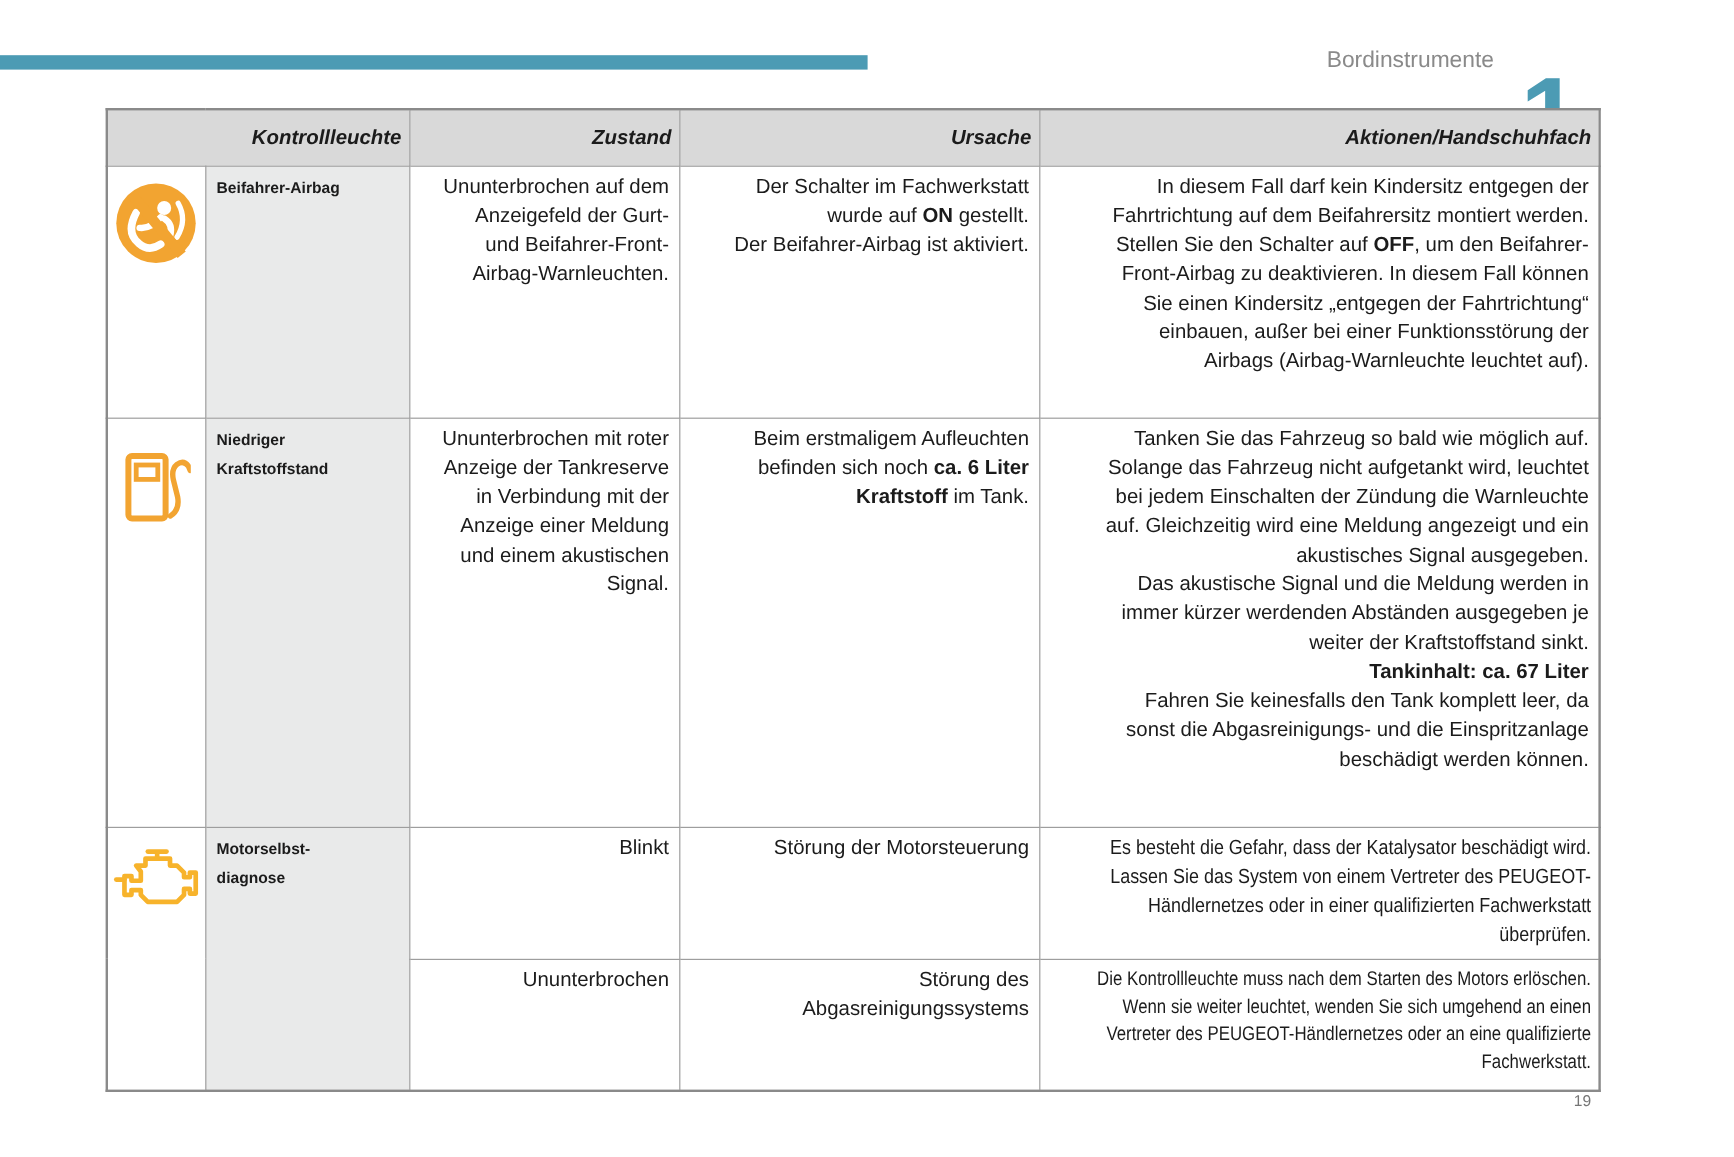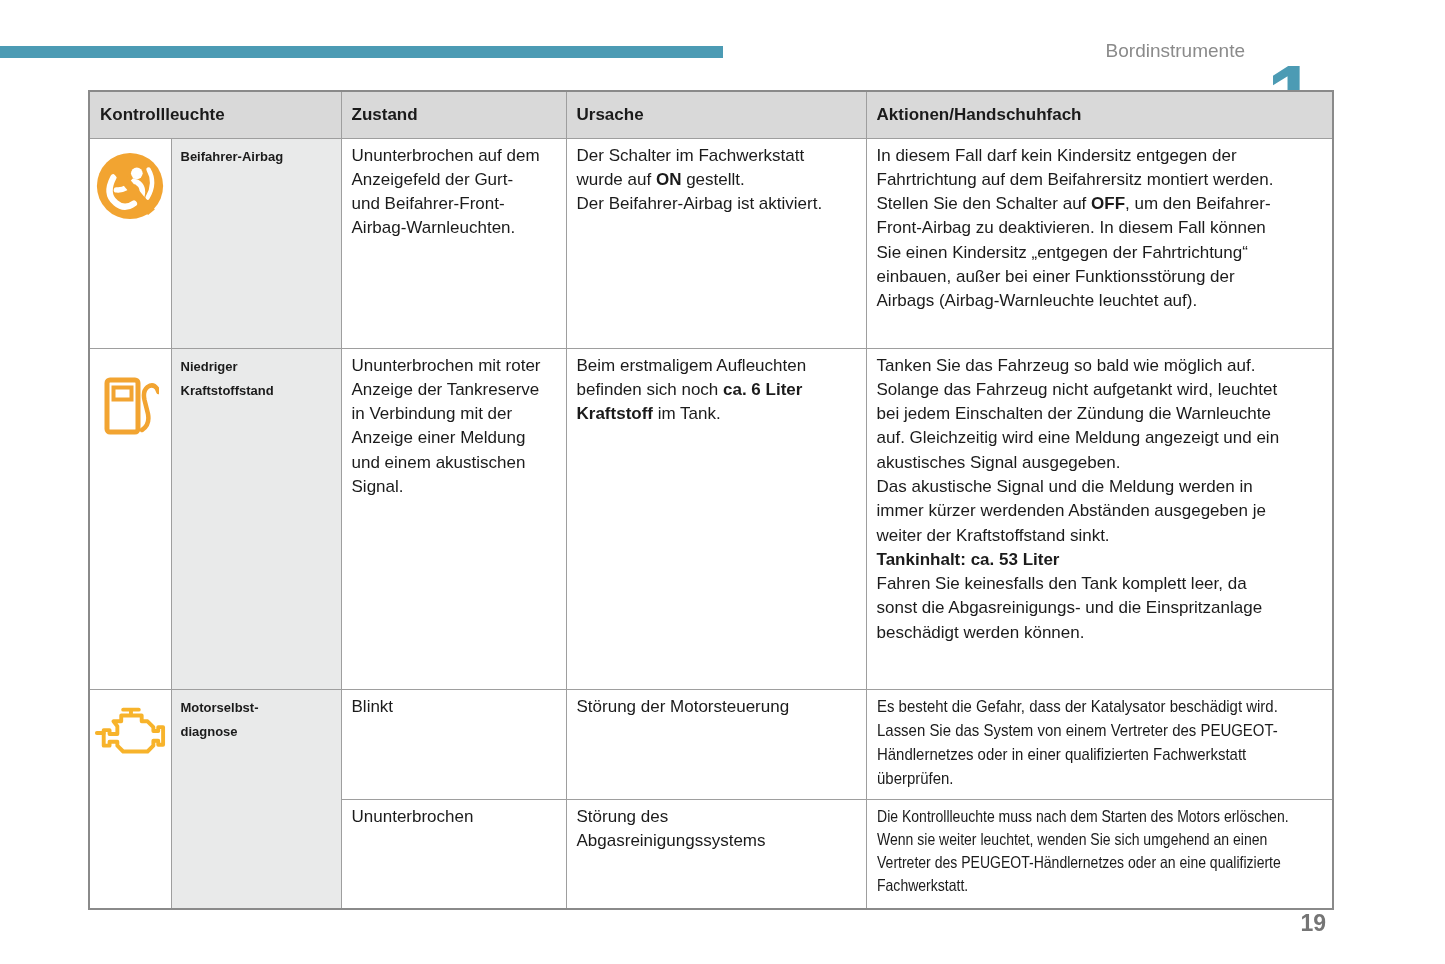--- a/index.html
+++ b/index.html
@@ -1,36 +1,36 @@
 <!DOCTYPE html>
 <html><head>
 <meta charset="utf-8">
 <style>
   html,body{margin:0;padding:0;background:#ffffff;}
   .page{position:relative;width:1360px;height:964px;background:#ffffff;overflow:hidden;
         font-family:"Liberation Sans",sans-serif;color:#1b1b1b;}
   .topbar{position:absolute;left:0;top:46px;width:723px;height:12px;}
   .section-label{position:absolute;top:40px;right:115px;font-size:19px;color:#8a8a8a;}
   .chapter-num{position:absolute;top:52px;right:44px;font-size:88px;line-height:1;font-weight:bold;}
-  .page-num{position:absolute;top:910px;right:34px;font-size:23px;font-weight:bold;color:#757575;}
+  .page-num{position:absolute;top:910px;right:34px;font-size:13px;font-weight:normal;color:#757575;}
 
   table.wltable{position:absolute;left:88px;top:90px;width:1244px;border-collapse:collapse;
         table-layout:fixed;border:2px solid #8a8a8a;}
   .wltable th,.wltable td{border:1px solid #9e9e9e;vertical-align:top;overflow:hidden;}
-  .wltable th{background:#d9d9d9;text-align:left;vertical-align:middle;
-        font-size:17px;font-weight:bold;padding:0 6px 0 10px;}
+  .wltable th{background:#d9d9d9;text-align:right;vertical-align:middle;
+        font-size:17px;font-weight:bold;padding:0 6px 0 10px;font-style:italic;}
   tr.trh{height:47px;}
   tr.tr1{height:210px;}
   tr.tr2{height:341px;margin-left:48px;}
   tr.tr3a{height:110px;margin-top:26px;}
   tr.tr3b{height:110px;border-radius:31px;}
   td.icon-cell{text-align:center;padding-top:10px;background:#ffffff;}
   td.name-cell{background:#e9eaea;font-weight:bold;font-size:13px;line-height:24.5px;
         padding:6px 6px 0 9px;white-space:pre-line;}
-  td.cell{padding:5px 8px 0 10px;font-size:17px;line-height:24.3px;}
+  td.cell{padding:5px 8px 0 10px;font-size:17px;line-height:24.3px;text-align:right;}
   td.cell .seg{white-space:pre;display:block;}
   .cond88 .seg{transform:scaleX(0.88);transform-origin:0 0;width:114%;}
   .cond85 .seg{transform:scaleX(0.85);transform-origin:0 0;width:118%;line-height:23px;font-size:16.5px;}
   .icon-wrap{display:inline-block;}
 </style>
 </head>
 <body>
 
 <div class="page">
 
@@ -121,21 +121,21 @@
           </td>
       <td class="cell">
             <span class="seg"><span>Tanken Sie das Fahrzeug so bald wie möglich auf.
 Solange das Fahrzeug nicht aufgetankt wird, leuchtet
 bei jedem Einschalten der Zündung die Warnleuchte
 auf. Gleichzeitig wird eine Meldung angezeigt und ein
 akustisches Signal ausgegeben.
 Das akustische Signal und die Meldung werden in
 immer kürzer werdenden Abständen ausgegeben je
 weiter der Kraftstoffstand sinkt.
-</span><b>Tankinhalt: ca. 53 Liter</b><span>
+</span><b>Tankinhalt: ca. 67 Liter</b><span>
 Fahren Sie keinesfalls den Tank komplett leer, da
 sonst die Abgasreinigungs- und die Einspritzanlage
 beschädigt werden können.</span></span>
           </td>
     </tr>
 
     <tr class="tr3a">
       <td class="icon-cell" rowspan="2">
         <span class="icon-wrap" style="margin-top:4px;color:#F7B32B">
           <svg width="74" height="58" viewBox="0 0 76 58">

